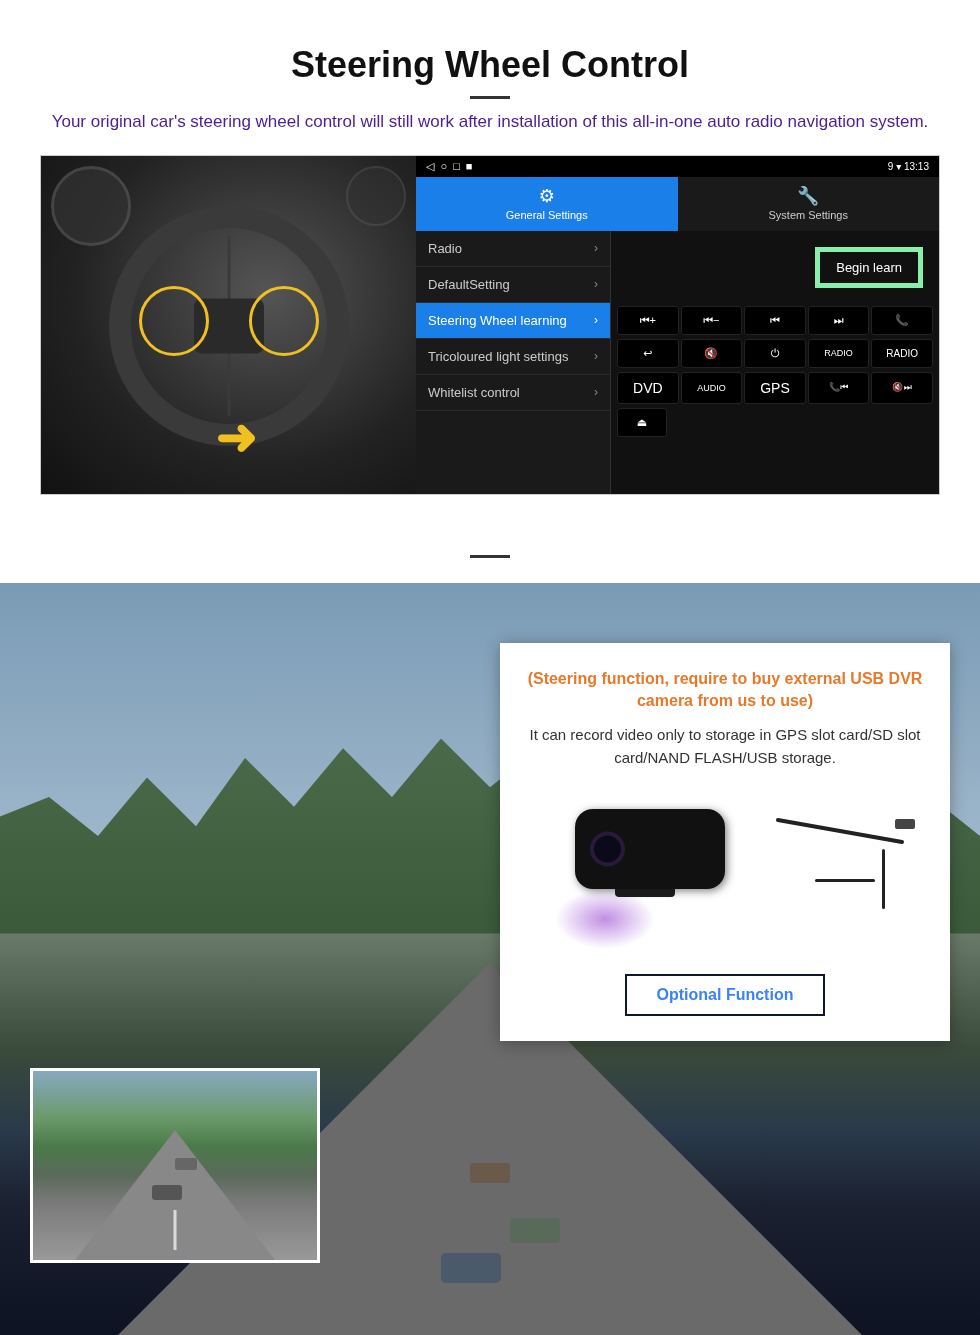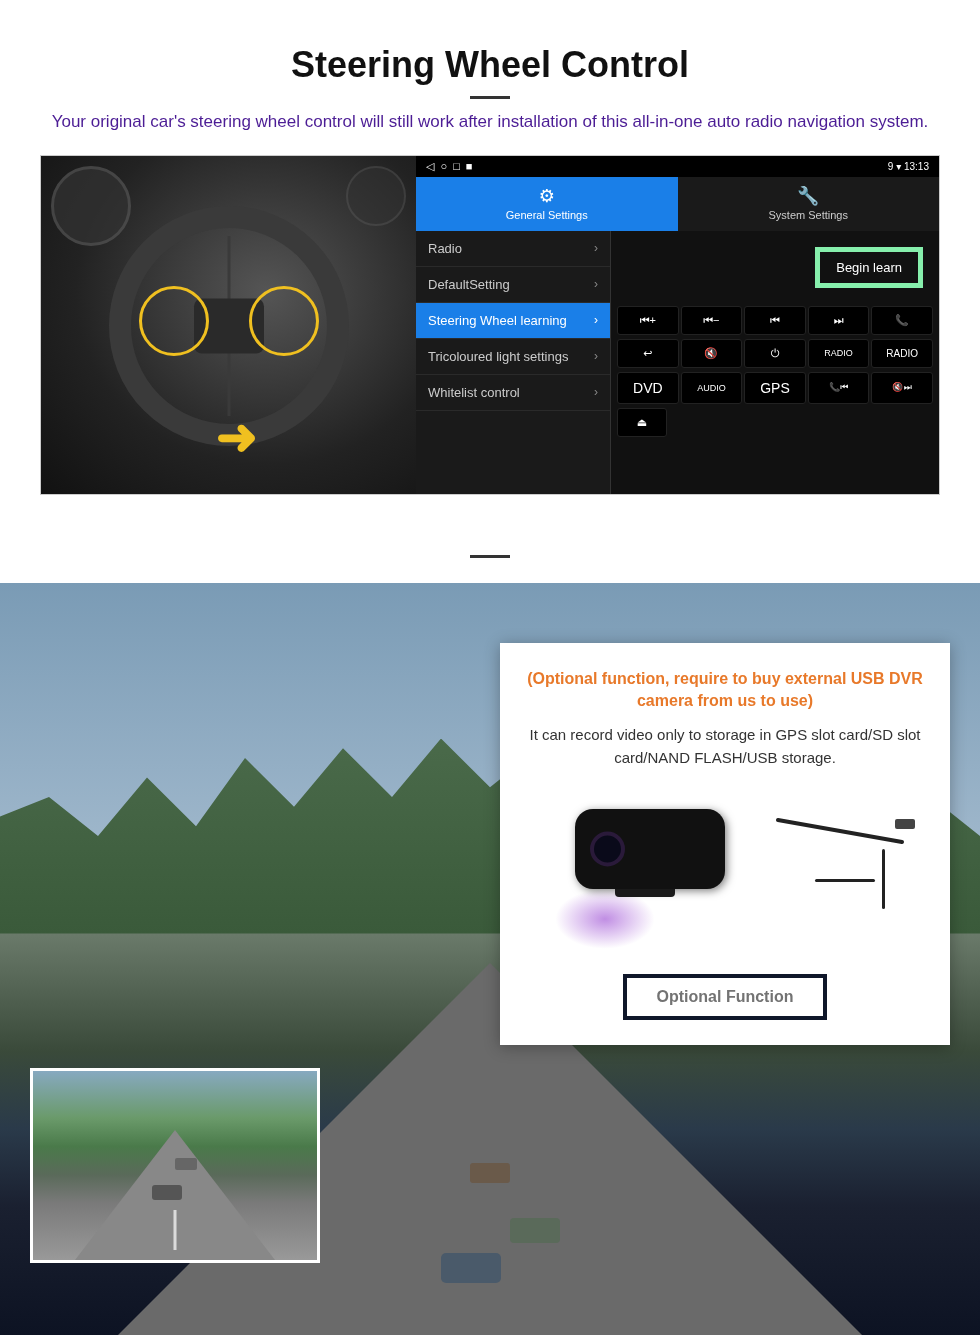--- a/index.html
+++ b/index.html
@@ -255,22 +255,22 @@
     .dvr-camera-img {
       width: 100%;
       height: 160px;
       position: relative;
       margin-bottom: 15px;
     }
 
     .optional-btn {
       display: inline-block;
       padding: 10px 30px;
-      border: 4px solid #0f172a;
-      color: #737373;
+      border: 2px solid #0f172a;
+      color: #3b82f6;
       font-size: 16px;
       font-weight: bold;
       background: transparent;
       cursor: pointer;
       margin-top: 10px;
     }
 
     
     .dvr-screenshot {
       position: absolute;
@@ -432,21 +432,21 @@
         <div style="position:absolute;bottom:0;left:50%;transform:translateX(-50%);width:0;height:0;border-left:100px solid transparent;border-right:100px solid transparent;border-bottom:130px solid #888;"></div>
 
         <div style="position:absolute;bottom:10px;left:50%;transform:translateX(-50%);width:3px;height:40px;background:#fff;opacity:0.7;"></div>
 
         <div style="position:absolute;bottom:60px;left:42%;width:30px;height:15px;background:#555;border-radius:3px;"></div>
         <div style="position:absolute;bottom:90px;left:50%;width:22px;height:12px;background:#666;border-radius:2px;"></div>
       </div>
     </div>
 
     <div class="dvr-info-box">
-      <p class="optional-text">(Optional function, require to buy external USB DVR camera from us to use)</p>
+      <p class="optional-text">(Steering function, require to buy external USB DVR camera from us to use)</p>
       <p class="desc-text">It can record video only to storage in GPS slot card/SD slot card/NAND FLASH/USB storage.</p>
 
       <div class="dvr-camera-img">
 
         <div style="position:absolute;left:30px;bottom:0;width:100px;height:60px;background:radial-gradient(ellipse,rgba(130,30,200,0.5) 0%,transparent 70%);"></div>
 
         <div style="position:absolute;left:50px;top:20px;width:150px;height:80px;background:#111;border-radius:18px;box-shadow:2px 2px 8px rgba(0,0,0,0.5);">
 
           <div style="position:absolute;top:50%;left:15px;transform:translateY(-50%);width:35px;height:35px;border-radius:50%;background:#0a0a1a;border:4px solid #2a1a3a;"></div>
 

